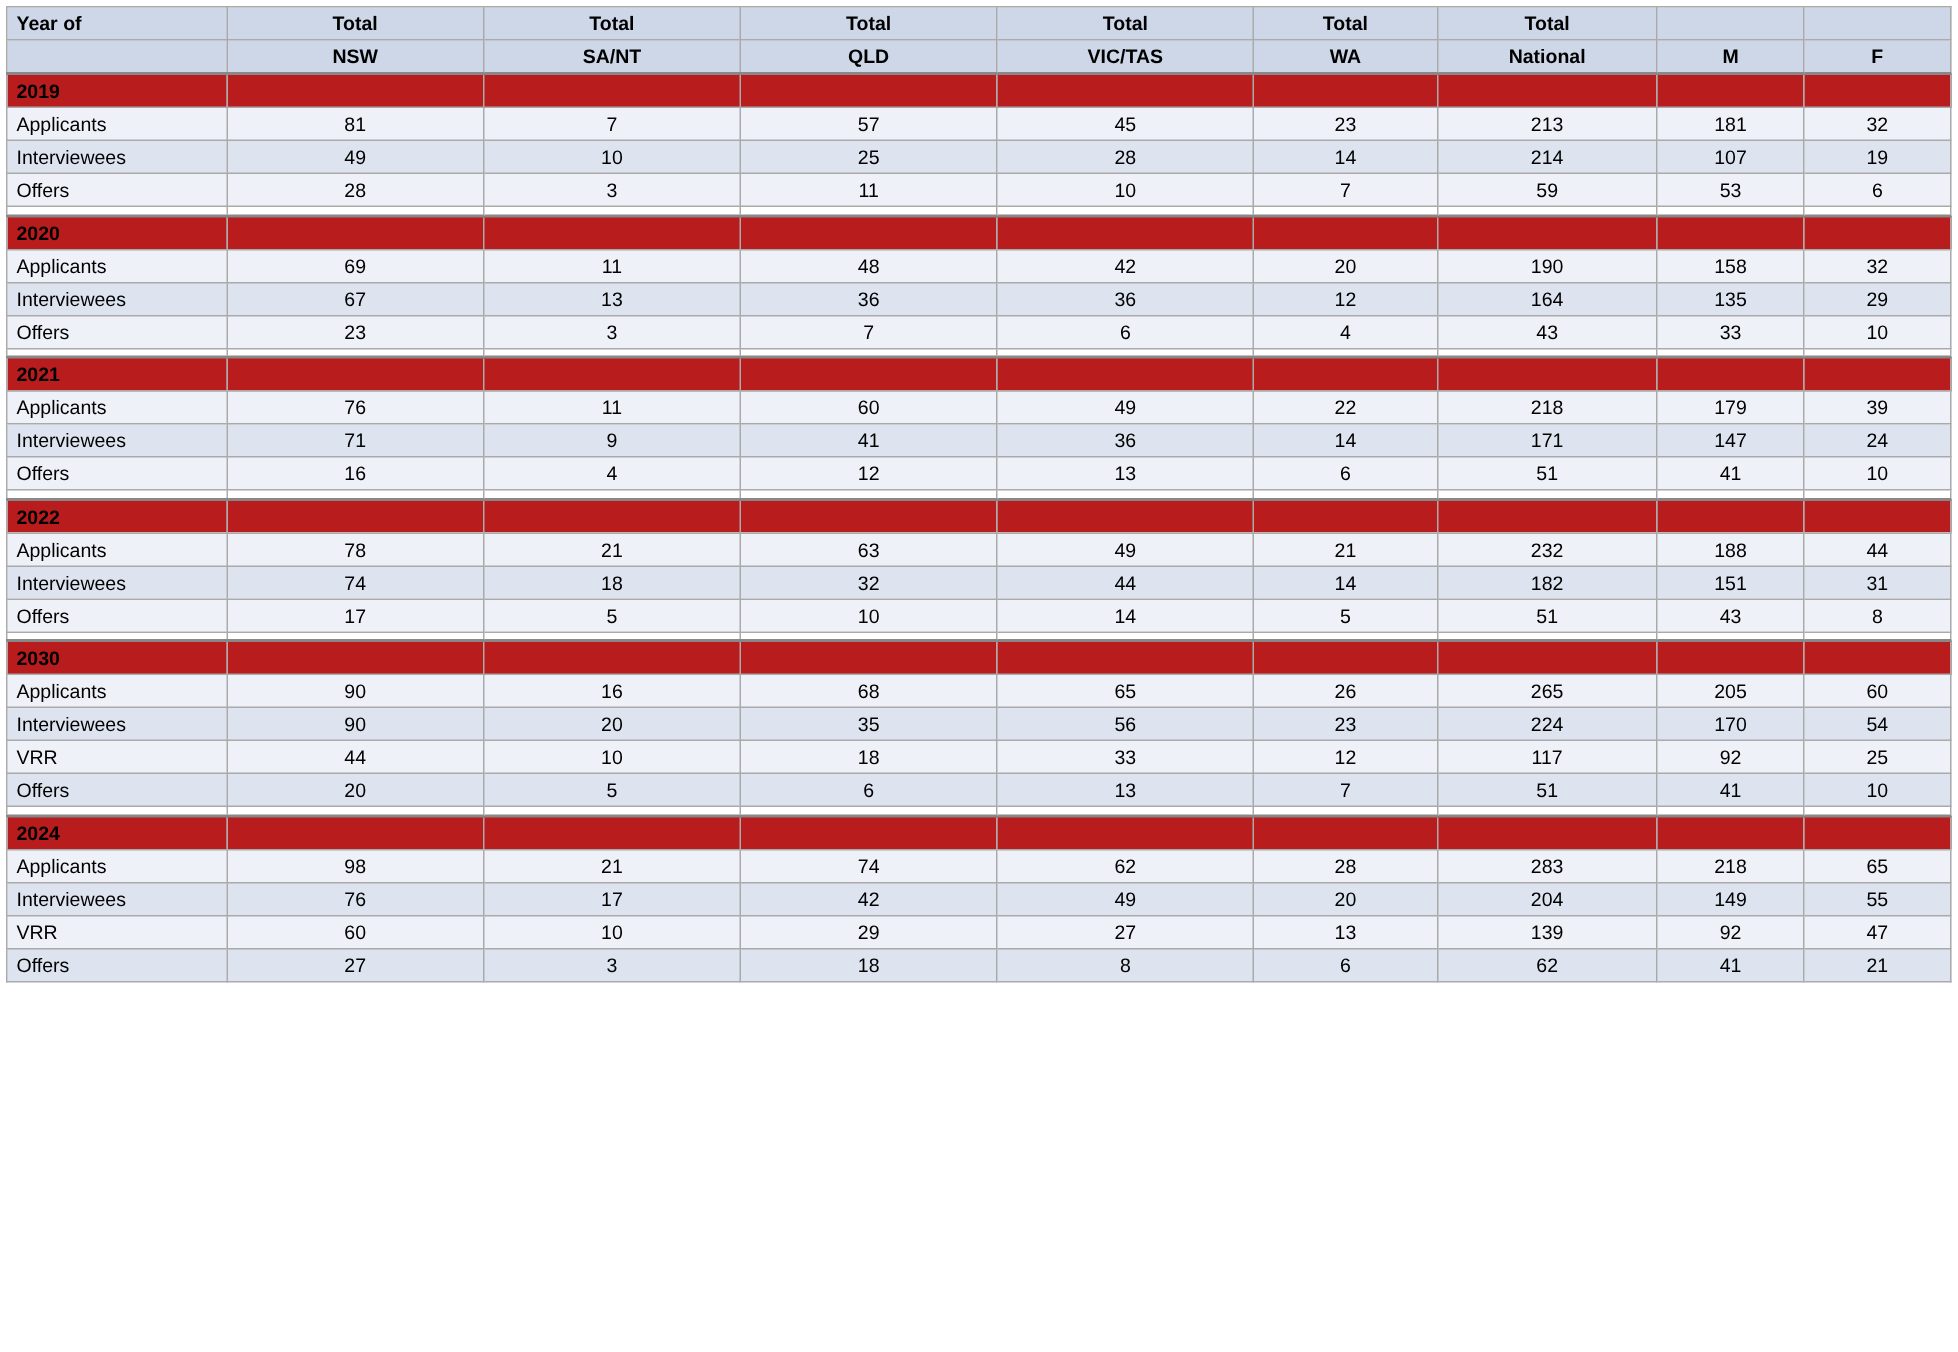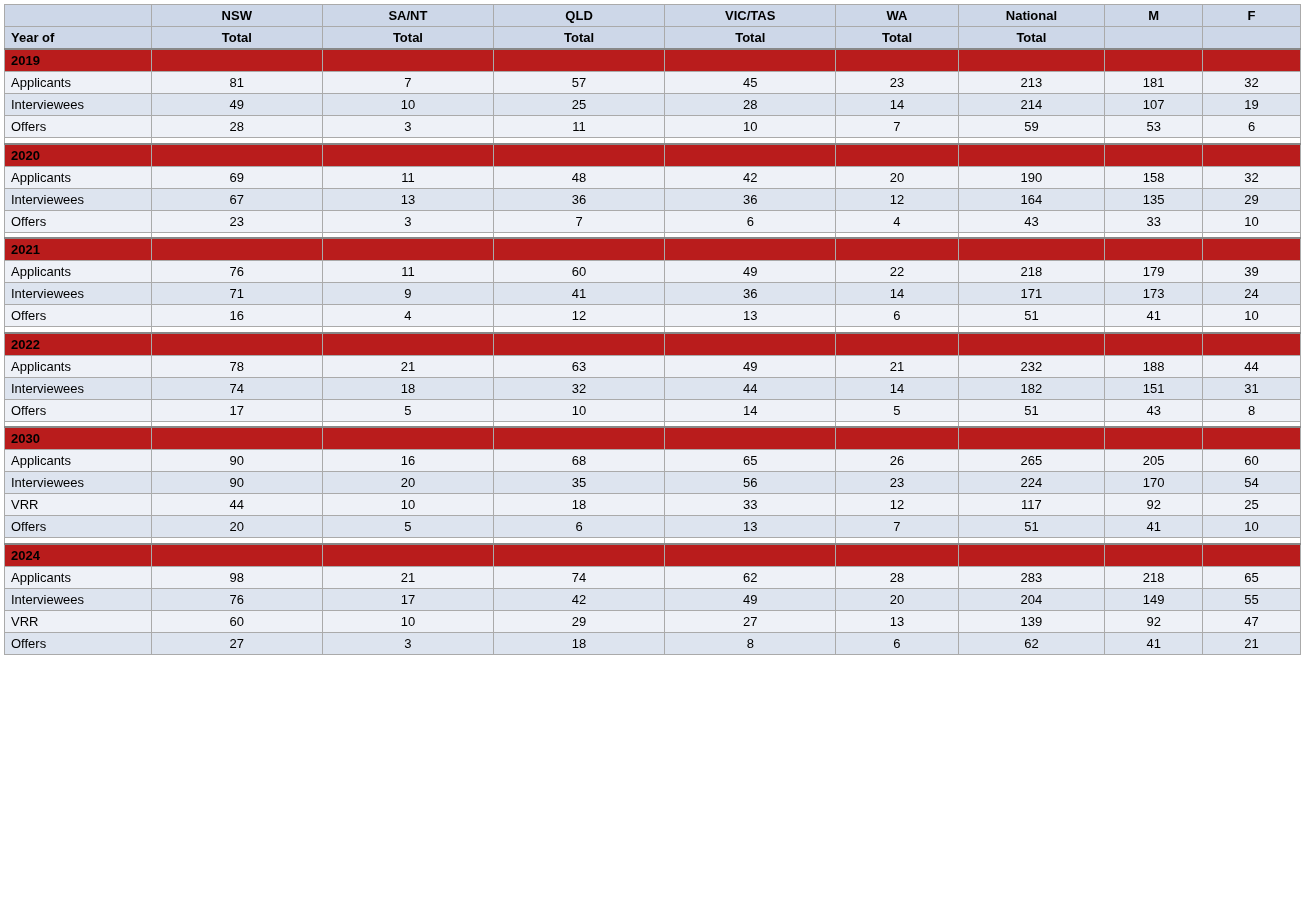--- a/index.html
+++ b/index.html
@@ -78,41 +78,41 @@
       <col class="col-sant">
       <col class="col-qld">
       <col class="col-victas">
       <col class="col-wa">
       <col class="col-nat">
       <col class="col-m">
       <col class="col-f">
     </colgroup>
     <thead>
       <tr class="header-region">
+        <th class="label-col">Year of</th>
+        <th>Total</th>
+        <th>Total</th>
+        <th>Total</th>
+        <th>Total</th>
+        <th>Total</th>
+        <th>Total</th>
+        <th></th>
+        <th></th>
+      </tr>
+      <tr class="header-region">
         <th class="label-col"></th>
         <th>NSW</th>
         <th>SA/NT</th>
         <th>QLD</th>
         <th>VIC/TAS</th>
         <th>WA</th>
         <th>National</th>
         <th>M</th>
         <th>F</th>
       </tr>
-      <tr class="header-region">
-        <th class="label-col">Year of</th>
-        <th>Total</th>
-        <th>Total</th>
-        <th>Total</th>
-        <th>Total</th>
-        <th>Total</th>
-        <th>Total</th>
-        <th></th>
-        <th></th>
-      </tr>
     </thead>
     <tbody id="table-body">
     <tr class="year-row">
           <td class="label-col">2019</td>
           <td></td>
           <td></td>
           <td></td>
           <td></td>
           <td></td>
           <td></td>
@@ -241,21 +241,21 @@
           <td>39</td>
         </tr>
         <tr class="data-row-dark">
           <td class="label-col">Interviewees</td>
           <td>71</td>
           <td>9</td>
           <td>41</td>
           <td>36</td>
           <td>14</td>
           <td>171</td>
-          <td>173</td>
+          <td>147</td>
           <td>24</td>
         </tr>
         <tr class="data-row-light">
           <td class="label-col">Offers</td>
           <td>16</td>
           <td>4</td>
           <td>12</td>
           <td>13</td>
           <td>6</td>
           <td>51</td>

